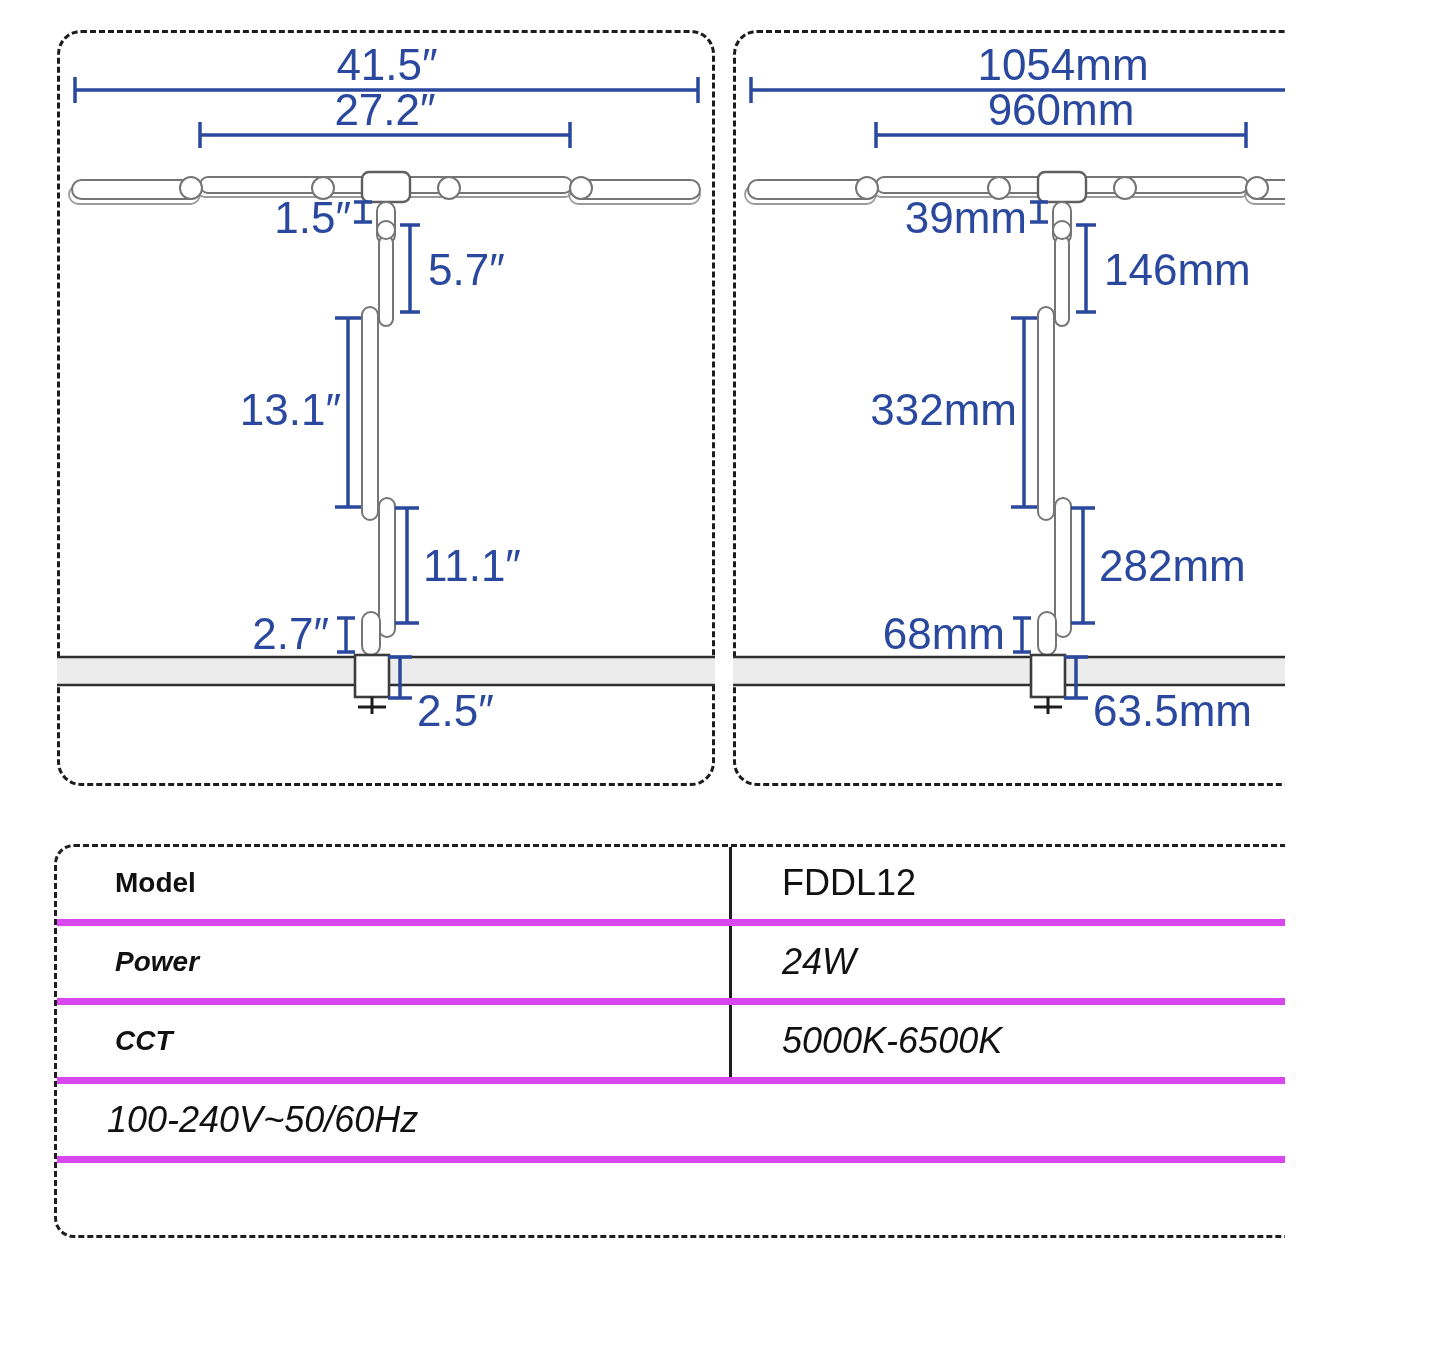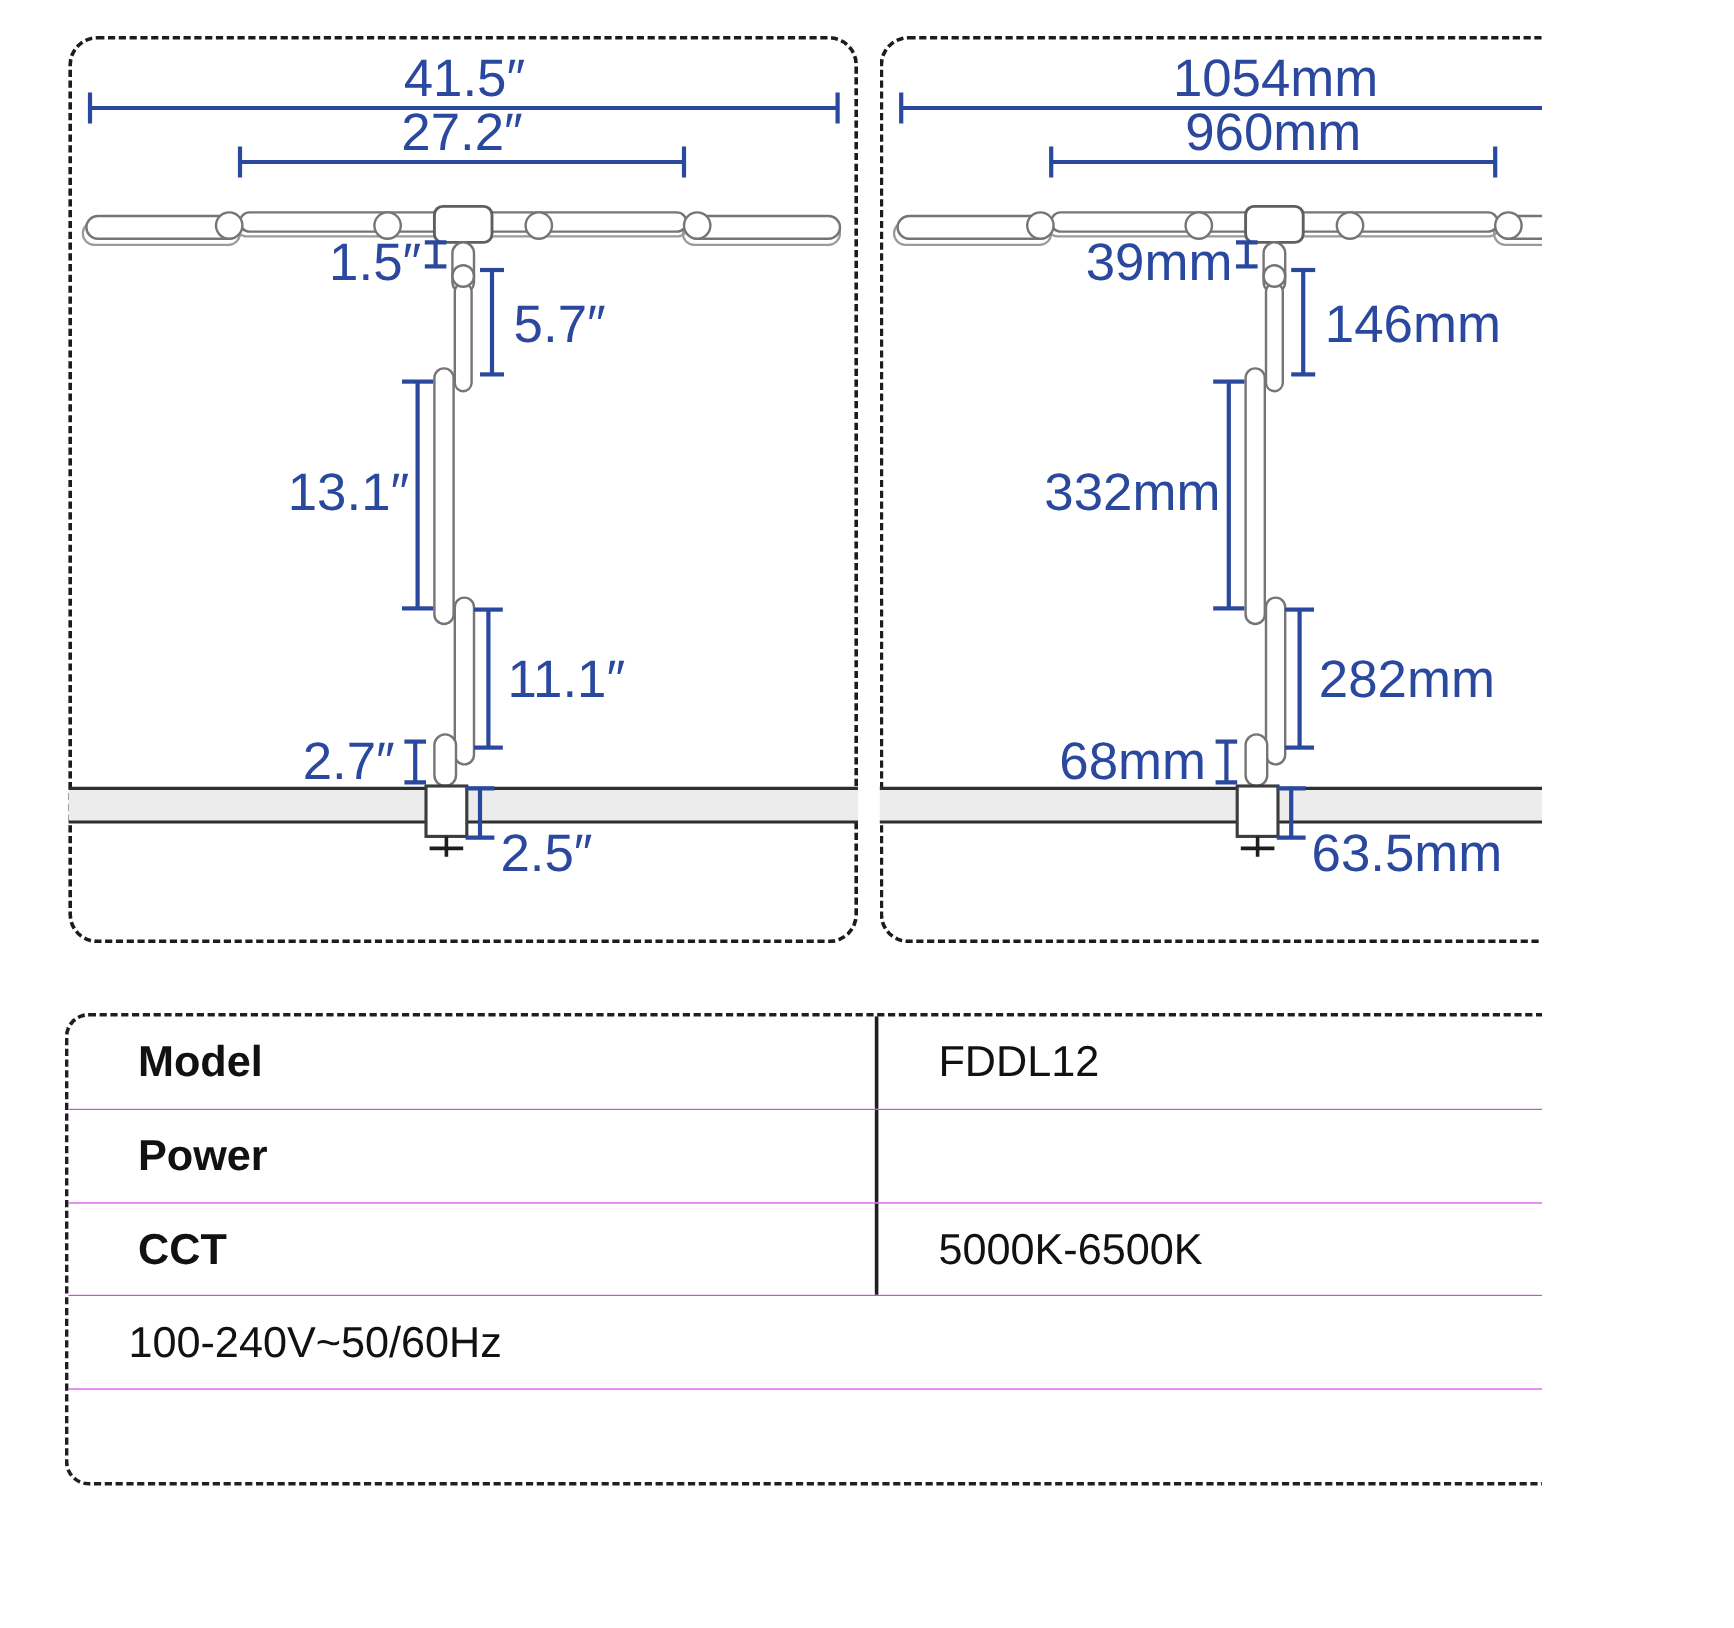--- a/index.html
+++ b/index.html
@@ -47,29 +47,29 @@
     width: 1346px;
     height: 394px;
     border: 3px dashed #1f1f1f;
     border-radius: 20px;
     box-sizing: border-box;
     display: flex;
     flex-direction: column;
     color: #111111;
   }
   .spec-row { flex: 1; display: flex; min-height: 0; }
-  .spec-row + .spec-row { border-top: 1px solid #d946ef; }
+  .spec-row + .spec-row { border-top: 7px solid #d946ef; font-style: italic; }
   .spec-label {
     width: 675px;
     box-sizing: border-box;
     border-right: 3px solid #1f1f1f;
     display: flex;
     align-items: center;
     padding-left: 58px;
-    font-size: 36px;
+    font-size: 28px;
     font-weight: bold;
   }
   .spec-value {
     flex: 1;
     display: flex;
     align-items: center;
     padding-left: 50px;
     font-size: 36px;
   }
 </style>
@@ -228,20 +228,21 @@
     </svg>
   </div>
 
   <div class="spec-table">
     <div class="spec-row">
       <div class="spec-label">Model</div>
       <div class="spec-value">FDDL12</div>
     </div>
     <div class="spec-row">
       <div class="spec-label">Power</div>
+      <div class="spec-value">24W</div>
     </div>
     <div class="spec-row">
       <div class="spec-label">CCT</div>
       <div class="spec-value">5000K-6500K</div>
     </div>
     <div class="spec-row">
       <div class="spec-value">100-240V~50/60Hz</div>
     </div>
     <div class="spec-row">
     </div>

